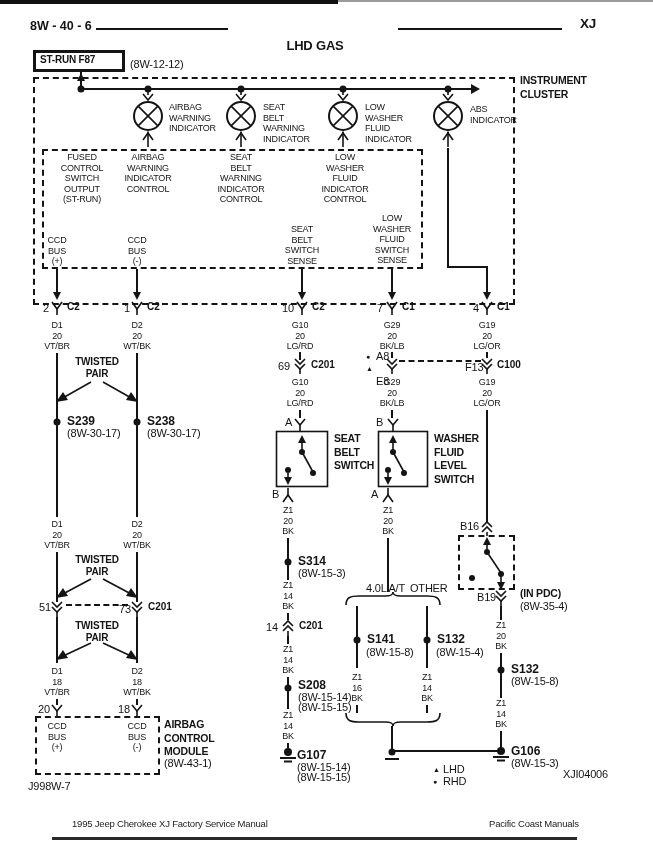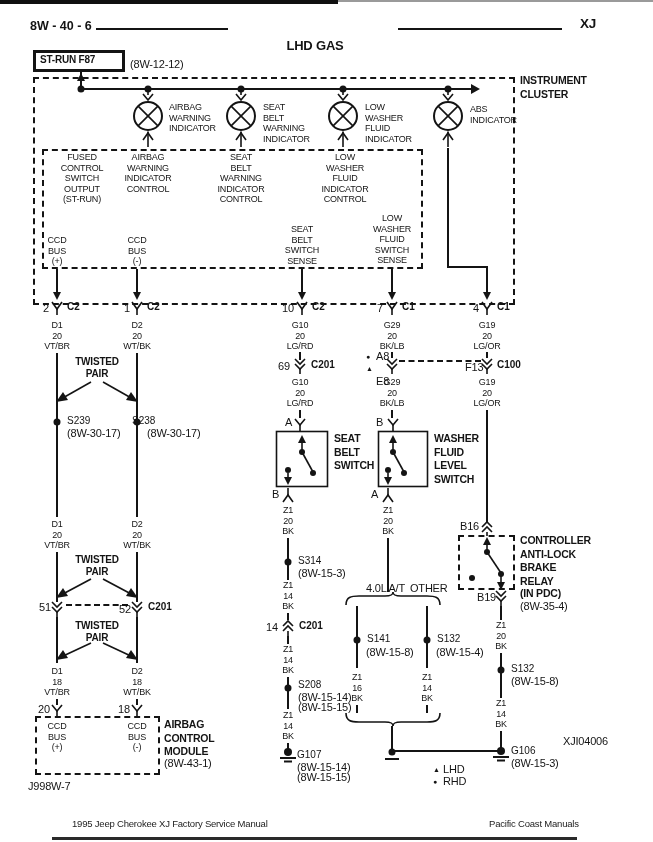--- a/index.html
+++ b/index.html
@@ -10,21 +10,21 @@
 .h{position:absolute;background:#141414;height:2px}
 .v{position:absolute;background:#141414;width:2px}
 .dh{position:absolute;border-top:2px dashed #141414;height:0}
 .dbox{position:absolute;border:2px dashed #141414}
 .sbox{position:absolute;border:3px solid #141414}
 .lbl{position:absolute;font-size:9px;line-height:10.5px;white-space:pre-line;letter-spacing:-0.2px}
 .c{transform:translateX(-50%);text-align:center}
 .b{font-weight:bold}
 .s8{font-size:11px;line-height:10px}
 .cn{font-size:10px;font-weight:bold;letter-spacing:0}
-.sp{font-size:10px;font-weight:normal;letter-spacing:0}
+.sp{font-size:12px;font-weight:bold;letter-spacing:0}
 .big{font-size:12.5px;line-height:13px;letter-spacing:0}
 .comp{font-size:10.5px;line-height:13.5px;font-weight:bold;letter-spacing:-0.2px}
 .dot{position:absolute;width:7px;height:7px;border-radius:50%;background:#141414;transform:translate(-50%,-50%)}
 .ad{position:absolute;width:0;height:0;border-left:4px solid transparent;border-right:4px solid transparent;border-top:8px solid #141414;transform:translateX(-50%)}
 .au{position:absolute;width:0;height:0;border-left:4px solid transparent;border-right:4px solid transparent;border-bottom:8px solid #141414;transform:translateX(-50%)}
 .ar{position:absolute;width:0;height:0;border-top:5px solid transparent;border-bottom:5px solid transparent;border-left:9px solid #141414}
 .svga{position:absolute;line-height:0}
 svg{overflow:visible}
 .st{stroke:#141414;stroke-width:1.6;fill:none}
 .st2{stroke:#141414;stroke-width:2;fill:none}
@@ -388,24 +388,20 @@
   <span class="svga" style="left:456px;top:533px"><svg width="62" height="60" viewBox="0 0 62 60">
         <line class="st" x1="31" y1="10" x2="31" y2="17"></line>
         <polygon class="fl" points="31,4 27,12 35,12"></polygon>
         <circle class="fl" cx="31" cy="19" r="3"></circle>
         <line class="st" x1="31" y1="19" x2="45" y2="40"></line>
         <circle class="fl" cx="45" cy="41" r="3"></circle>
         <circle class="fl" cx="16" cy="45" r="3"></circle>
         <line class="st" x1="45" y1="43" x2="45" y2="51"></line>
         <polygon class="fl" points="45,57 41,49 49,49"></polygon>
       </svg></span>
-  <div class="lbl comp" style="left:520px;top:534px">CONTROLLER
-ANTI-LOCK
-BRAKE
-RELAY</div>
   <div class="lbl b" style="left:520px;top:588px;font-size:10.5px">(IN PDC)</div>
   <div class="lbl s8" style="left:520px;top:601px">(8W-35-4)</div>
   <div class="lbl s8" style="left:477px;top:592px">B19</div>
   <span class="svga" style="left:494px;top:590px"><svg width="14" height="16">
         <path class="st" d="M2 1 L7 6 L12 1"></path>
         <path class="st" d="M2 6 L7 11 L12 6"></path>
         <line class="st" x1="7" y1="11" x2="7" y2="16"></line>
       </svg></span>
   <div class="v" style="left:500px;top:606px;height:14px"></div>
   <div class="lbl c" style="left:501px;top:620px">Z1
@@ -435,21 +431,21 @@
   <span class="svga" style="left:47px;top:379px"><svg width="100" height="26" viewBox="0 0 100 26">
         <line class="st" x1="44" y1="3" x2="14" y2="20"></line>
         <polygon class="fl" points="9,23 21,21 16,13"></polygon>
         <line class="st" x1="56" y1="3" x2="86" y2="20"></line>
         <polygon class="fl" points="91,23 79,21 84,13"></polygon>
       </svg></span>
   <div class="dot" style="left:57px;top:422px"></div>
   <div class="lbl sp" style="left:67px;top:416px">S239</div>
   <div class="lbl s8" style="left:67px;top:428px">(8W-30-17)</div>
   <div class="dot" style="left:137px;top:422px"></div>
-  <div class="lbl sp" style="left:132px;top:416px">S238</div>
+  <div class="lbl sp" style="left:147px;top:416px">S238</div>
   <div class="lbl s8" style="left:147px;top:428px">(8W-30-17)</div>
   <div class="lbl c" style="left:57px;top:519px">D1
 20
 VT/BR</div>
   <div class="lbl c" style="left:137px;top:519px">D2
 20
 WT/BK</div>
   <div class="lbl b c" style="left:97px;top:554px;font-size:10px;line-height:11.5px;white-space:pre-line">TWISTED
 PAIR</div>
   <span class="svga" style="left:47px;top:577px"><svg width="100" height="24" viewBox="0 0 100 24">
@@ -465,21 +461,21 @@
         <path class="st" d="M2 6 L7 11 L12 6"></path>
         <line class="st" x1="7" y1="11" x2="7" y2="16"></line>
       </svg></span>
   <span class="svga" style="left:130px;top:601px"><svg width="14" height="16">
         <path class="st" d="M2 1 L7 6 L12 1"></path>
         <path class="st" d="M2 6 L7 11 L12 6"></path>
         <line class="st" x1="7" y1="11" x2="7" y2="16"></line>
       </svg></span>
   <div class="dh" style="left:66px;top:604px;width:62px"></div>
   <div class="lbl s8" style="left:39px;top:602px">51</div>
-  <div class="lbl s8" style="left:119px;top:604px">52</div>
+  <div class="lbl s8" style="left:119px;top:604px">73</div>
   <div class="lbl cn" style="left:148px;top:602px">C201</div>
   <div class="v" style="left:56px;top:617px;height:46px"></div>
   <div class="v" style="left:136px;top:617px;height:46px"></div>
   <div class="lbl b c" style="left:97px;top:620px;font-size:10px;line-height:11.5px;white-space:pre-line">TWISTED
 PAIR</div>
   <span class="svga" style="left:47px;top:641px"><svg width="100" height="22" viewBox="0 0 100 22">
         <line class="st" x1="44" y1="2" x2="14" y2="16"></line>
         <polygon class="fl" points="9,19 21,17 16,9"></polygon>
         <line class="st" x1="56" y1="2" x2="86" y2="16"></line>
         <polygon class="fl" points="91,19 79,17 84,9"></polygon>
@@ -508,17 +504,17 @@
 (+)</div>
   <div class="lbl c" style="left:137px;top:721px">CCD
 BUS
 (-)</div>
   <div class="lbl comp" style="left:164px;top:718px">AIRBAG
 CONTROL
 MODULE</div>
   <div class="lbl s8" style="left:164px;top:758px">(8W-43-1)</div>
   <div class="lbl s8" style="left:28px;top:781px">J998W-7</div>
 
-  <div class="lbl s8" style="left:563px;top:736px">XJI04006</div>
+  <div class="lbl s8" style="left:563px;top:769px">XJI04006</div>
   <div class="lbl" style="left:72px;top:819px;font-size:9.5px;color:#222">1995 Jeep Cherokee XJ Factory Service Manual</div>
   <div class="lbl" style="left:489px;top:819px;font-size:9.5px;color:#222">Pacific Coast Manuals</div>
 
 </div>
 
 </body></html>

